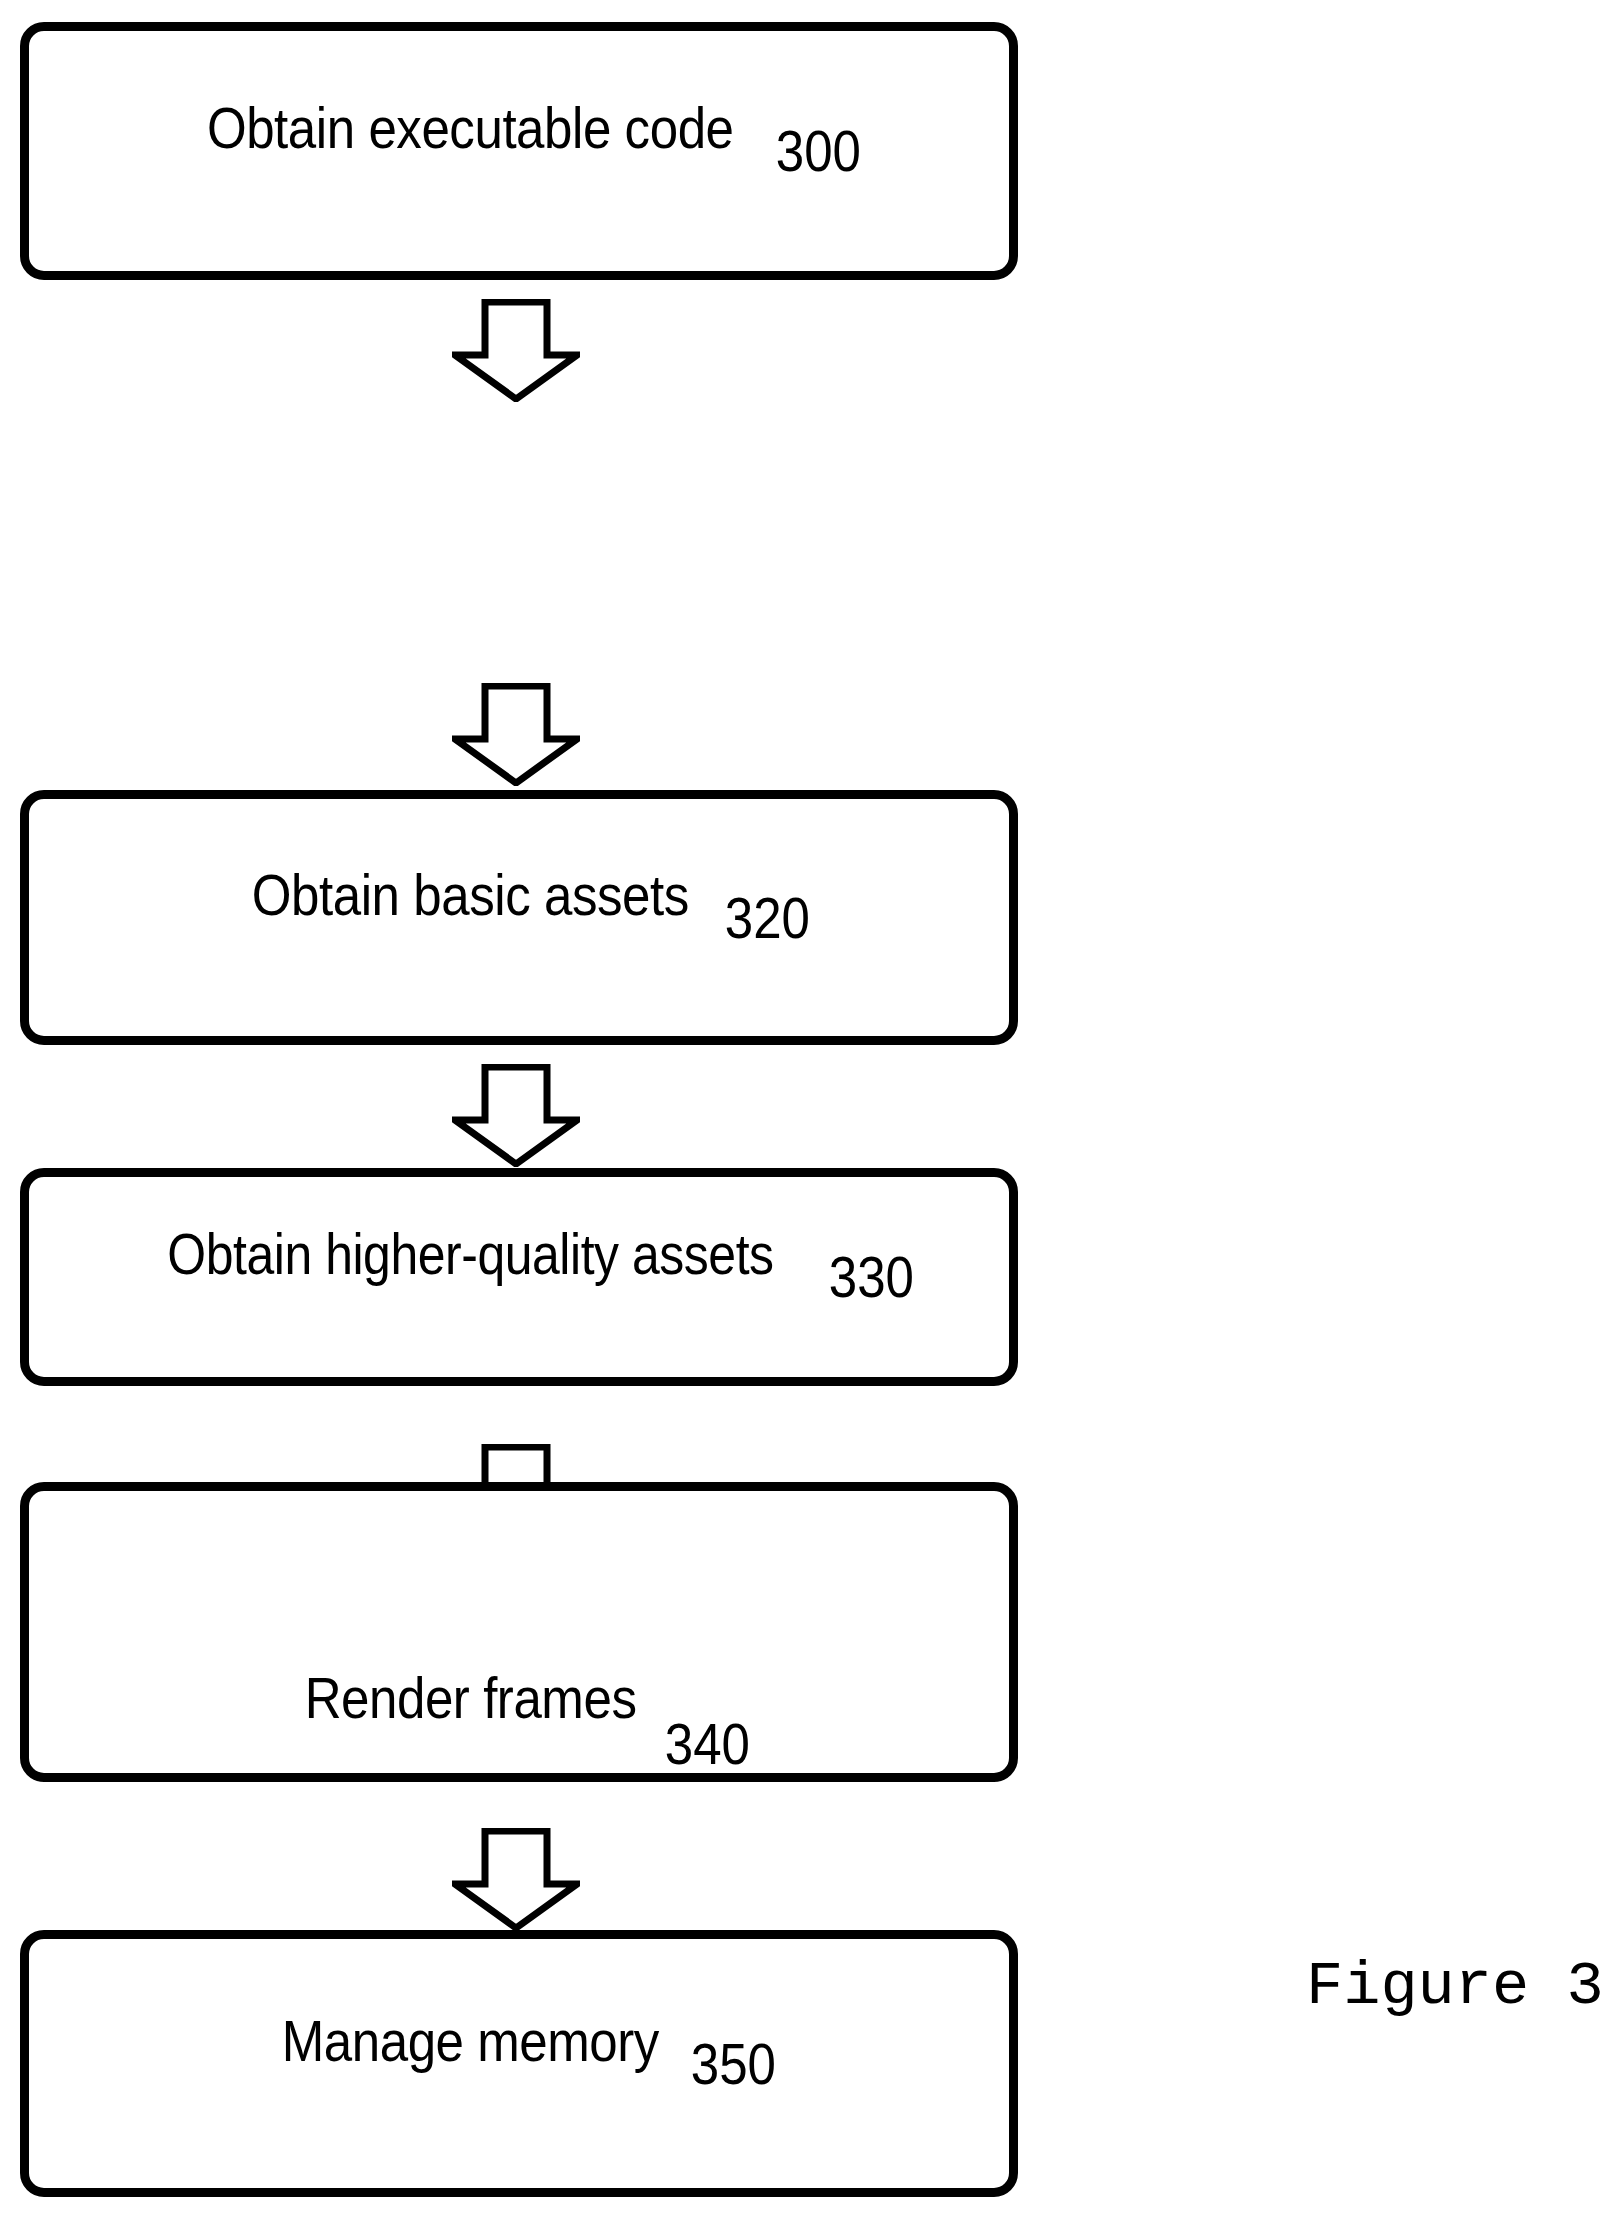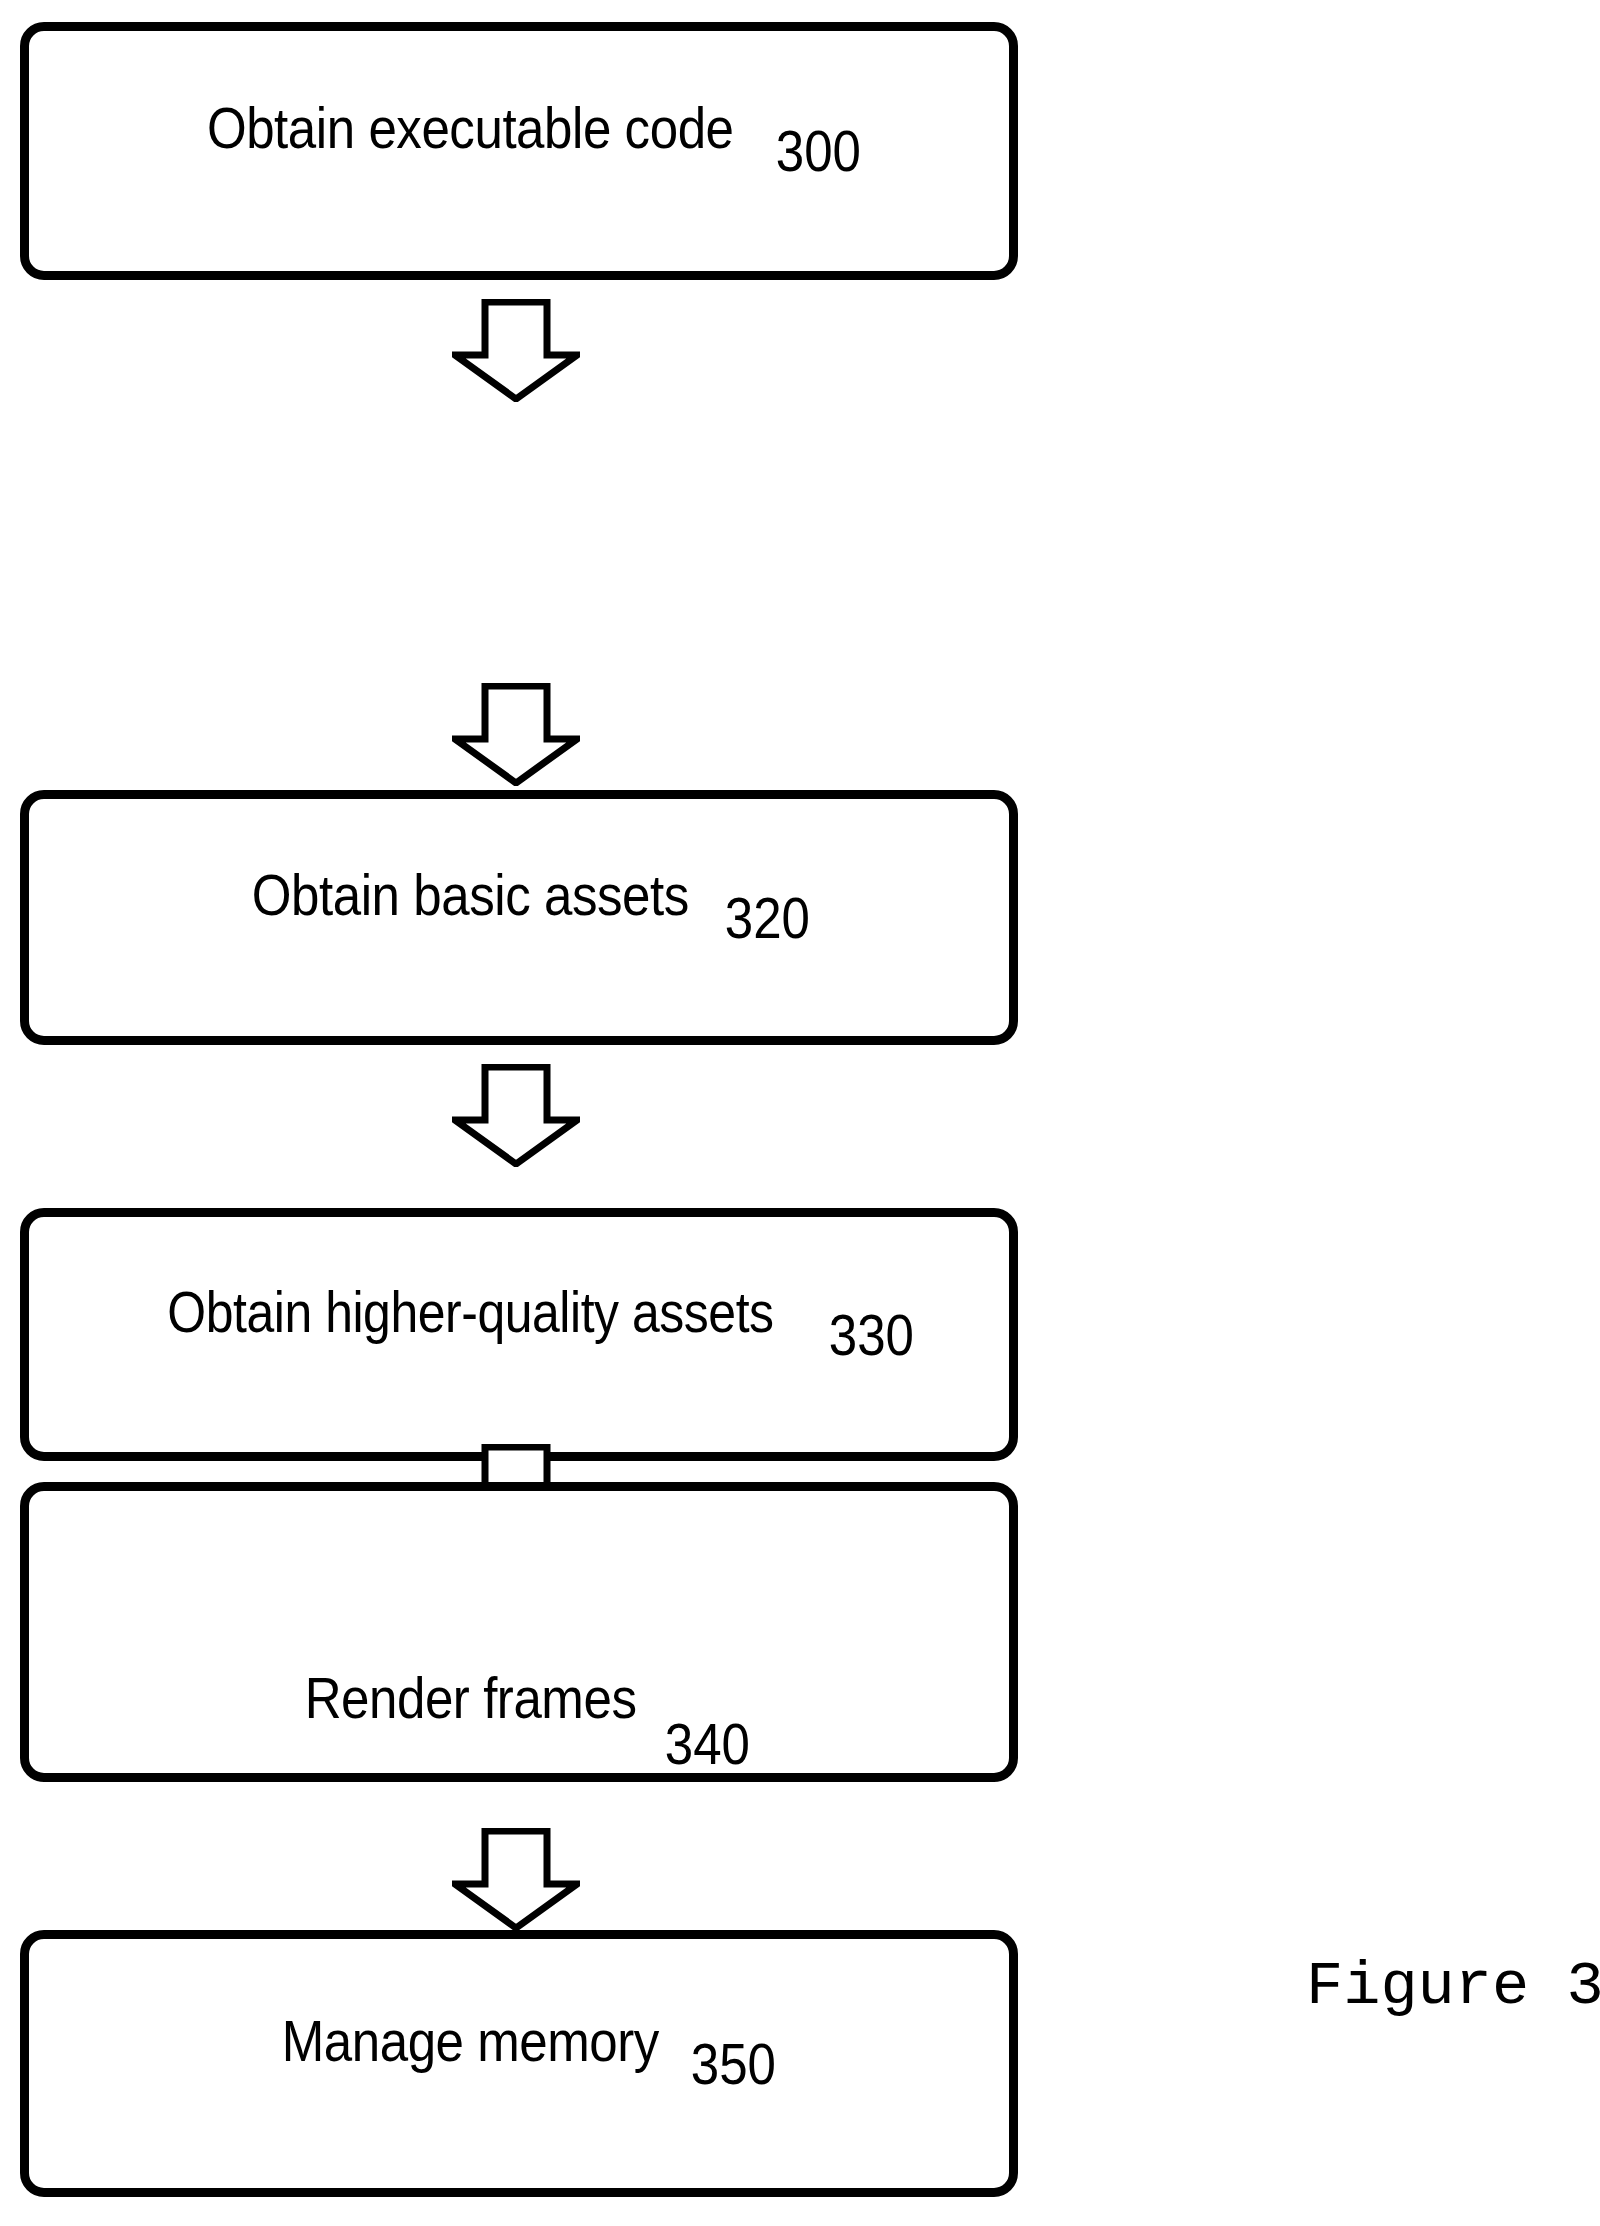--- a/index.html
+++ b/index.html
@@ -62,21 +62,21 @@
     transform-origin: center center;
   }
 
   
   .box-label { margin-bottom: 46px; }
 
   
   #box-0 { top: 22px;   height: 258px; }
   #box-1 { top: 406px;  height: 261px; }
   #box-2 { top: 790px;  height: 255px; }
-  #box-3 { top: 1208px; height: 253px; }
+  #box-3 { top: 1168px; height: 218px; }
   #box-4 { top: 1482px; height: 300px; align-items: flex-end; }
   #box-5 { top: 1930px; height: 267px; }
 
   
   #box-3 .box-label { font-size: 58px; transform: scaleX(0.86); }
 
   
   .flow-arrow {
     position: absolute;
     left: 452px;

